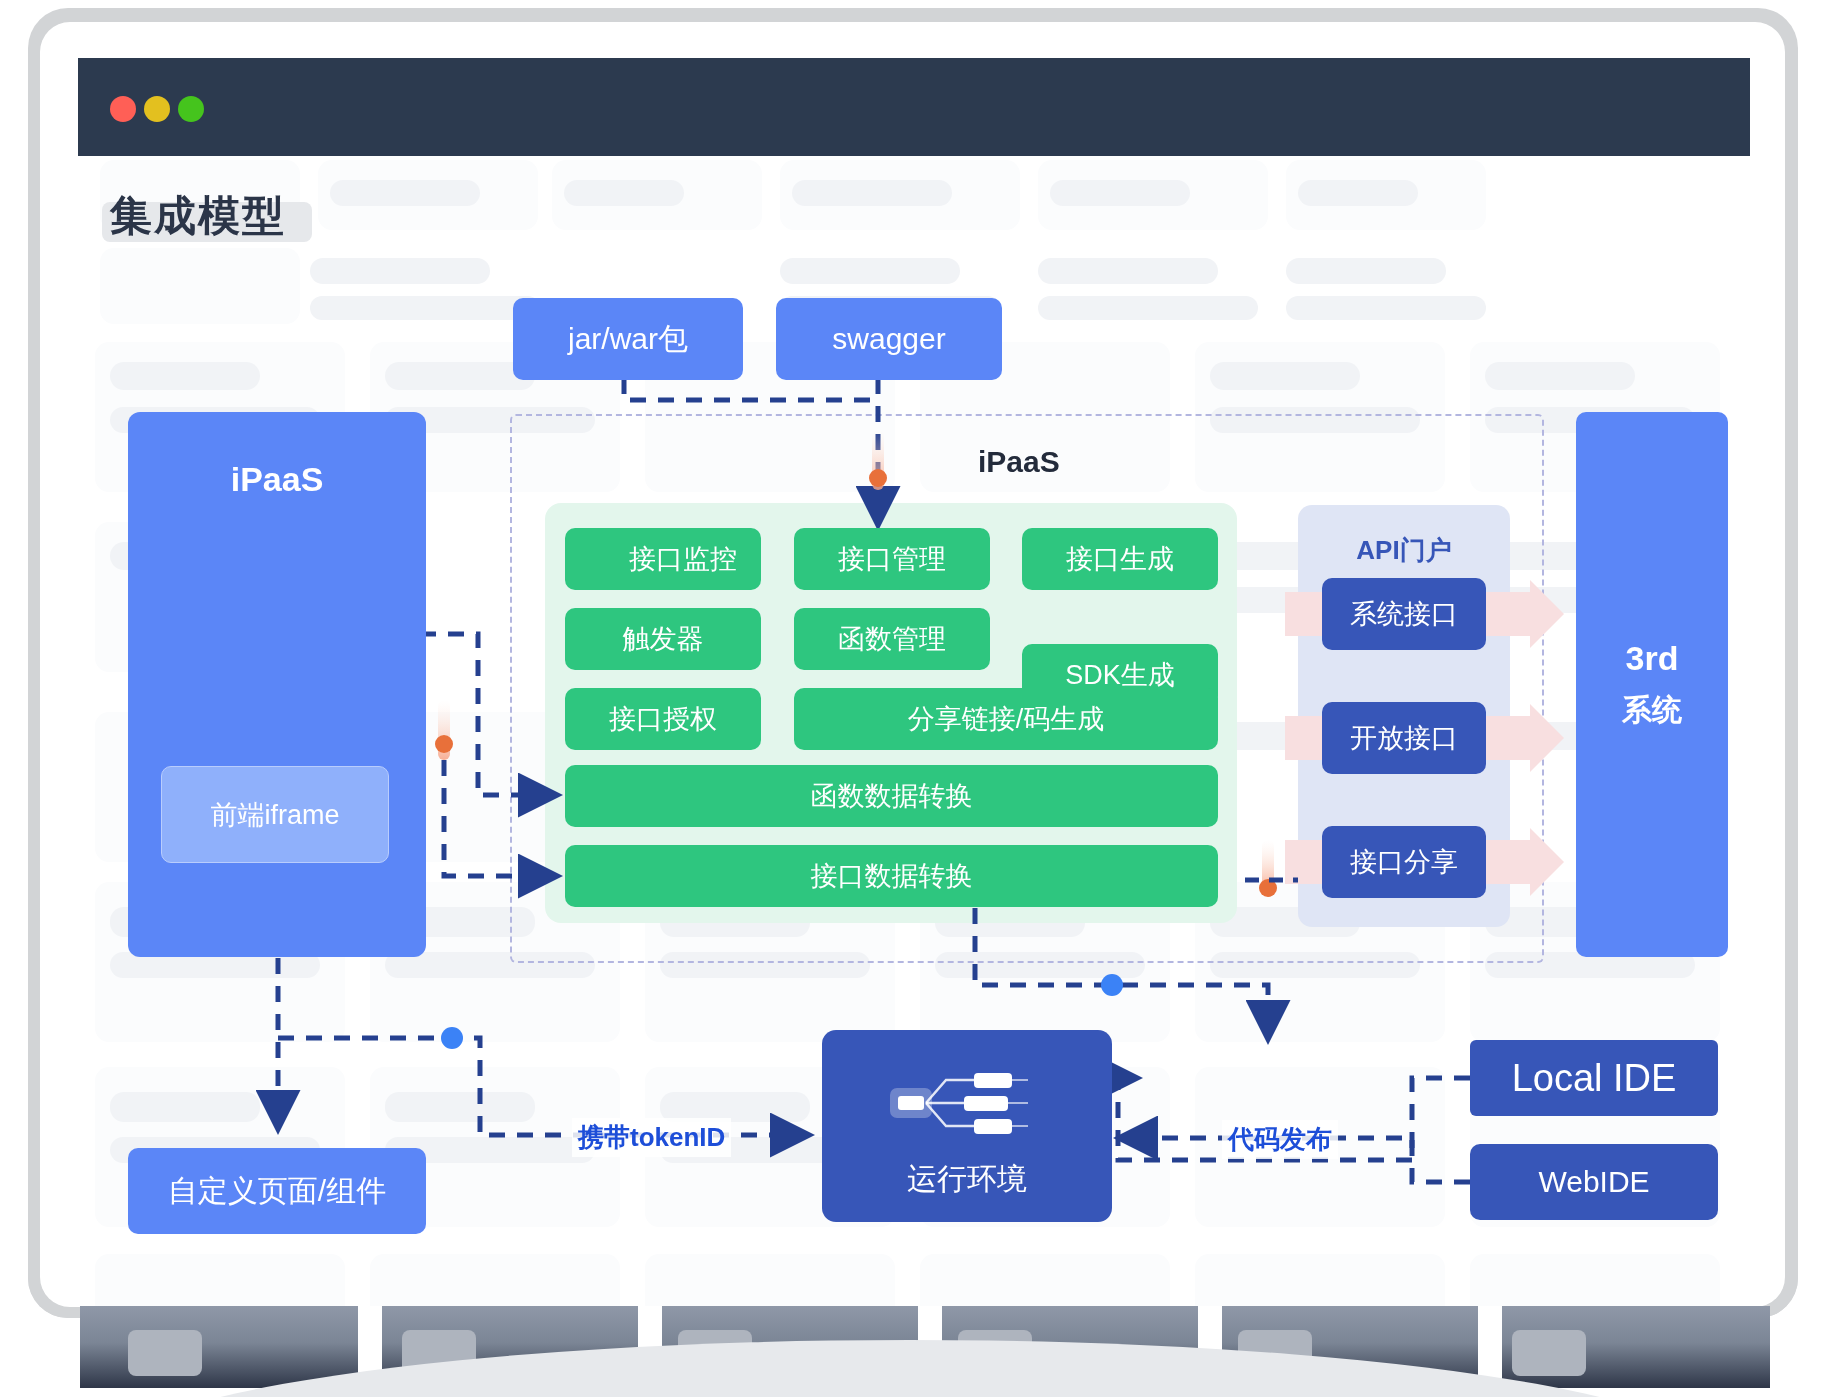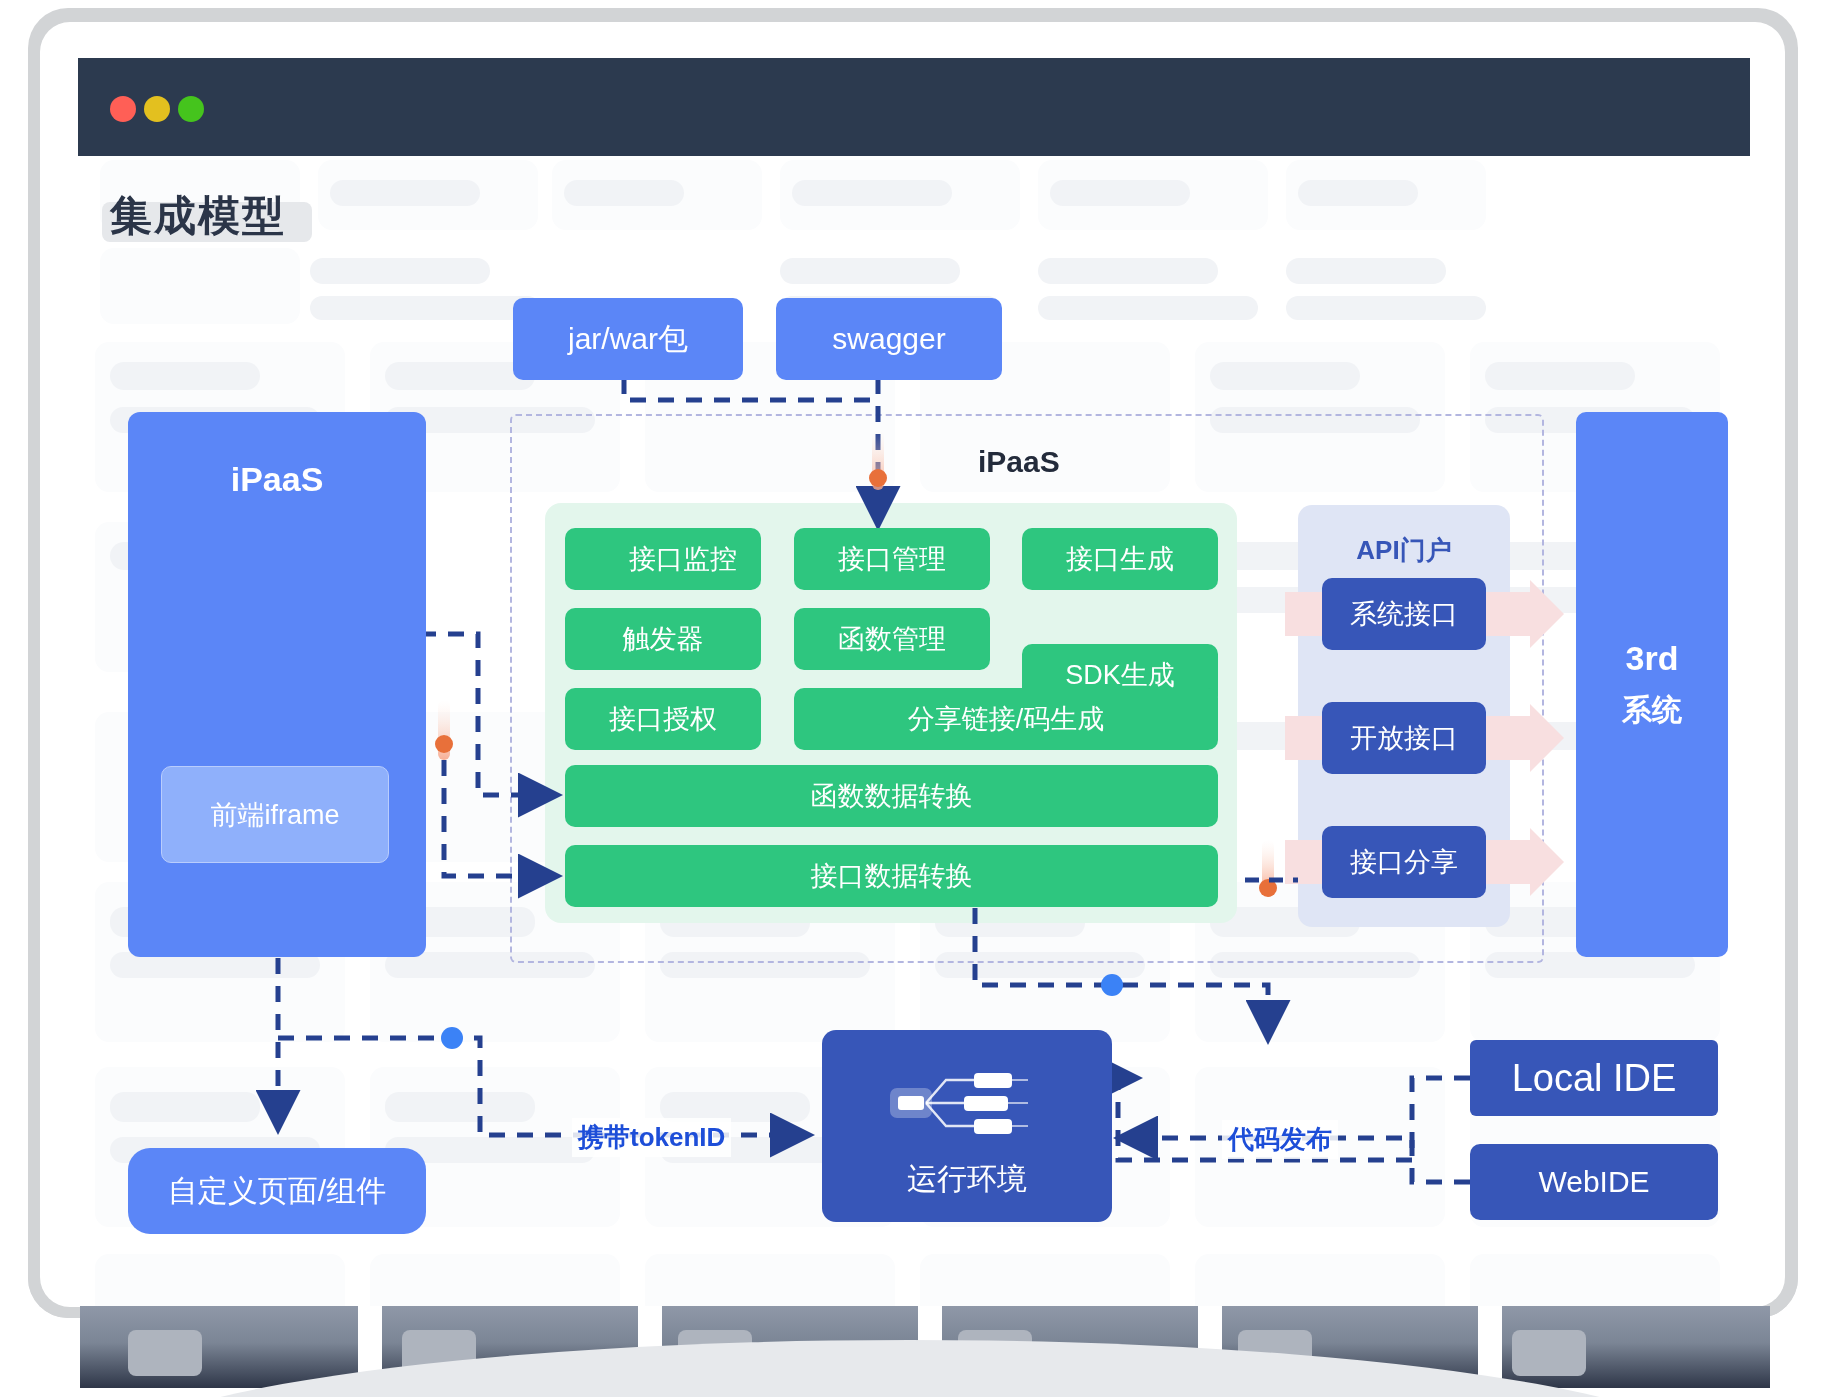--- a/index.html
+++ b/index.html
@@ -256,21 +256,21 @@
 
     <div class="box b-dark" style="left:1322px;top:578px;width:164px;height:72px;font-size:27px;">系统接口</div>
     <div class="box b-dark" style="left:1322px;top:702px;width:164px;height:72px;font-size:27px;">开放接口</div>
     <div class="box b-dark" style="left:1322px;top:826px;width:164px;height:72px;font-size:27px;">接口分享</div>
 
     <div class="box b-blue" style="left:1576px;top:412px;width:152px;height:545px;flex-direction:column;border-radius:10px;">
       <div style="font-size:34px;font-weight:bold;">3rd</div>
       <div style="font-size:30px;font-weight:bold;margin-top:12px;">系统</div>
     </div>
 
-    <div class="box b-blue" style="left:128px;top:1148px;width:298px;height:86px;font-size:30px;border-radius:22px;">自定义页面/组件</div>
+    <div class="box b-blue" style="left:128px;top:1148px;width:298px;height:86px;font-size:30px;border-radius:10px;">自定义页面/组件</div>
 
     <div class="box b-dark" style="left:822px;top:1030px;width:290px;height:192px;border-radius:14px;flex-direction:column;justify-content:flex-end;padding-bottom:22px;">
       <div style="font-size:30px;">运行环境</div>
     </div>
     <svg class="rt-icon" style="left:880px;top:1058px;width:180px;height:90px;" viewBox="0 0 180 90">
       <path d="M46,45 L66,22 L96,22" stroke="#ffffff" stroke-width="2.5" fill="none" opacity=".85"></path>
       <path d="M46,45 L86,45" stroke="#ffffff" stroke-width="2.5" fill="none" opacity=".85"></path>
       <path d="M46,45 L66,68 L96,68" stroke="#ffffff" stroke-width="2.5" fill="none" opacity=".85"></path>
       <path d="M131,22 L148,22" stroke="#ffffff" stroke-width="2" opacity=".6"></path>
       <path d="M126,45 L148,45" stroke="#ffffff" stroke-width="2" opacity=".6"></path>

